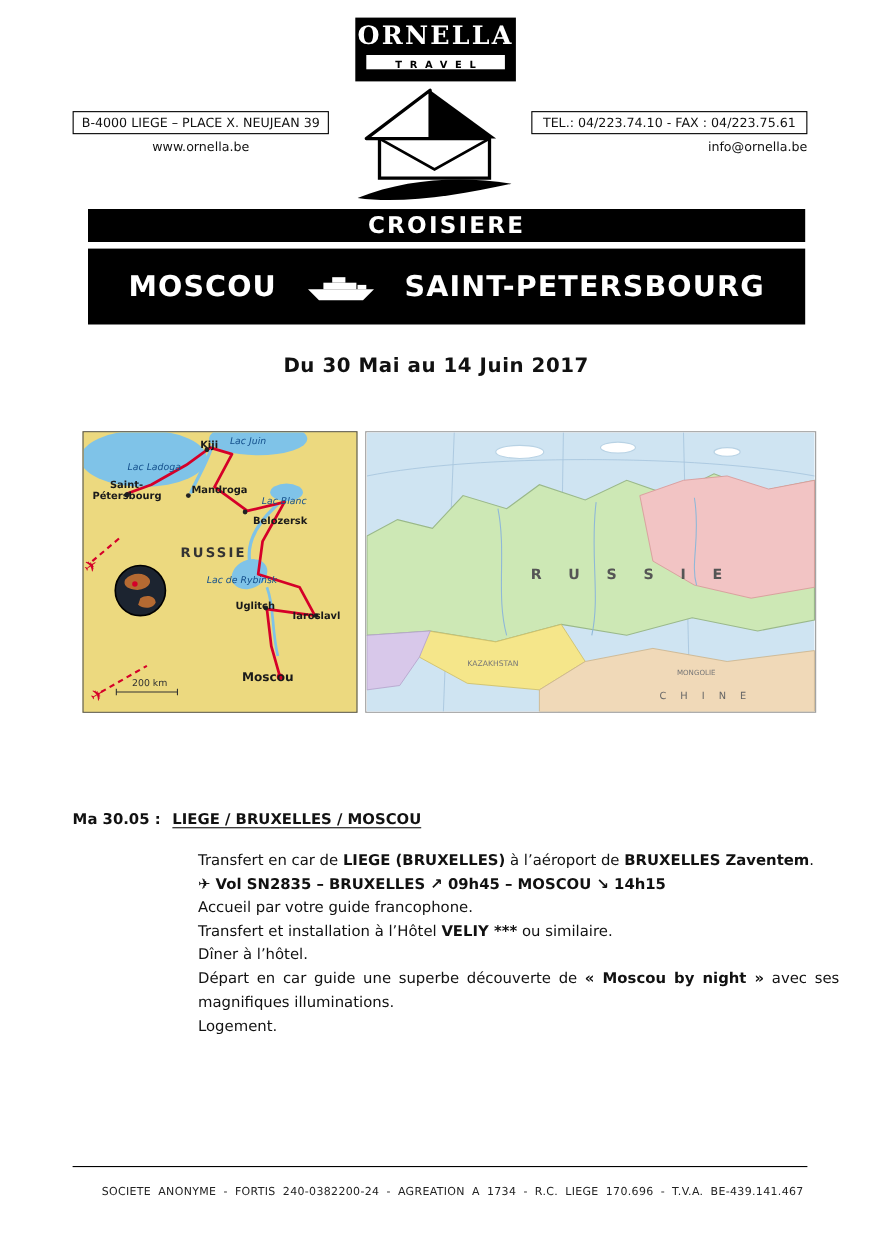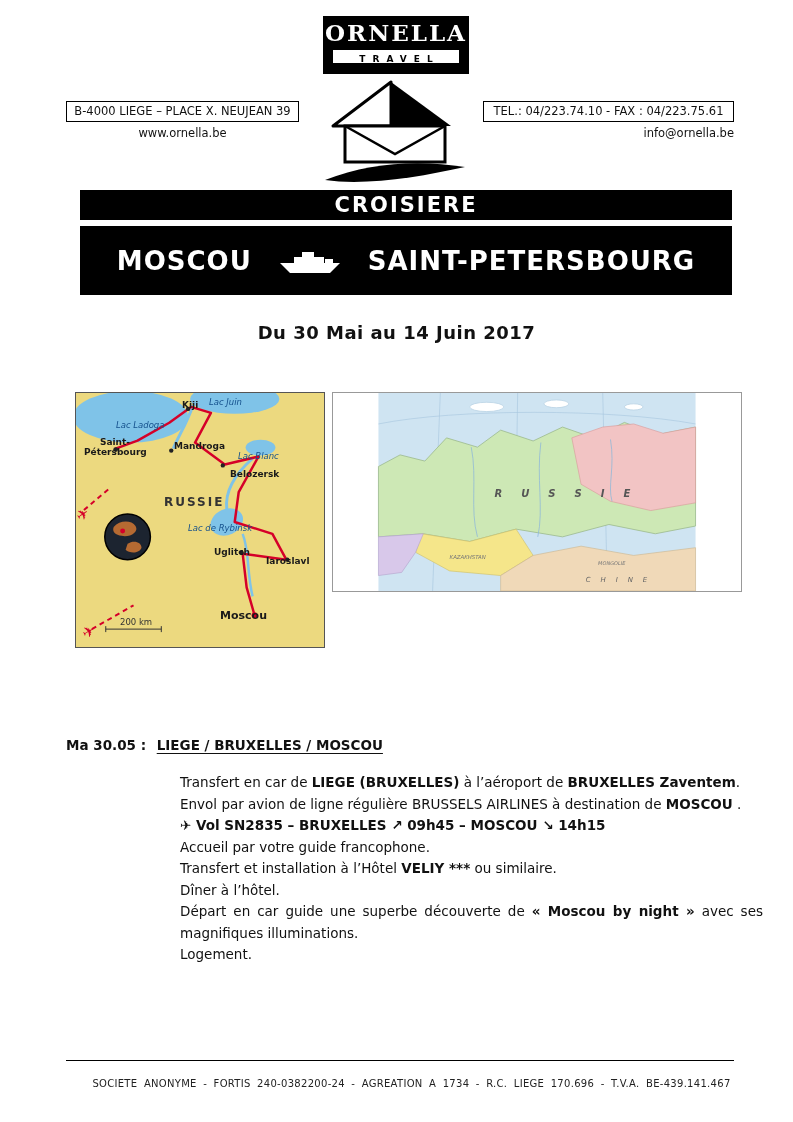--- a/index.html
+++ b/index.html
@@ -24,21 +24,21 @@
              display:flex; align-items:center; justify-content:center; font-size:21px; font-weight:bold; letter-spacing:2px; }
   .banner2 { position:absolute; left:80px; top:226px; width:652px; height:69px; background:#000; color:#fff;
              display:flex; align-items:center; justify-content:center; gap:26px; font-size:26px; font-weight:bold; letter-spacing:1px; }
   .ship-icon { width:64px; height:26px; flex:0 0 auto; }
 
   .date-title { position:absolute; left:0; top:322px; width:100%; text-align:center; font-size:18px; font-weight:bold; letter-spacing:0.5px; }
 
   
   .maps-row { position:absolute; left:75px; top:392px; display:flex; gap:7px; }
   .route-map { position:relative; width:250px; height:256px; border:1px solid #555; background:#ecd97f; overflow:hidden; }
-  .russia-map { position:relative; width:410px; height:200px; border:1px solid #999; overflow:hidden;font-style:italic; }
+  .russia-map { position:relative; width:410px; height:256px; border:1px solid #999; overflow:hidden; }
   .map-svg { position:absolute; left:0; top:0; width:100%; height:100%; }
   .mlabel { position:absolute; font-size:9px; font-weight:bold; color:#1a1a1a; white-space:nowrap; line-height:10px; }
   .mlabel.lake { font-style:italic; font-weight:normal; color:#14508c; font-size:8.5px; }
   .mlabel.region { font-size:12px; letter-spacing:2px; color:#333; }
   .mlabel.capital { font-size:11px; }
   .mlabel.scale { font-weight:normal; font-size:8.5px; color:#333; }
   .mlabel.wrap { white-space:normal; width:62px; text-align:center; }
 
   
   .it-head { position:absolute; left:66px; top:737px; font-size:13.5px; font-weight:bold; }
@@ -171,21 +171,20 @@
     </div>
   </div>
 
   <div class="it-head">
     <span class="it-day">Ma 30.05 :</span>
     <span class="it-title">LIEGE / BRUXELLES / MOSCOU</span>
   </div>
 
   <div class="it-body">
       <div class="it-line"><span>Transfert en car de </span><span class="b">LIEGE (BRUXELLES)</span><span> à l’aéroport de </span><span class="b">BRUXELLES Zaventem</span><span>.</span></div>
-      <div class="it-line"><span>Envol par avion de ligne régulière BRUSSELS AIRLINES à destination de </span><span class="b">MOSCOU</span><span> .</span></div>
       <div class="it-line"><span class="b">✈ Vol SN2835 – BRUXELLES ↗ 09h45 – MOSCOU ↘ 14h15</span></div>
       <div class="it-line"><span>Accueil par votre guide francophone.</span></div>
       <div class="it-line"><span>Transfert et installation à l’Hôtel </span><span class="b">VELIY ***</span><span> ou similaire.</span></div>
       <div class="it-line"><span>Dîner à l’hôtel.</span></div>
       <div class="it-line justify"><span>Départ en car guide une superbe découverte de </span><span class="b">« Moscou  by  night »</span><span> avec ses magnifiques illuminations.</span></div>
       <div class="it-line"><span>Logement.</span></div>
     </div>
 
   <div class="footer-rule"></div>
   <div class="footer-text">SOCIETE ANONYME  -  FORTIS 240-0382200-24  -  AGREATION A 1734  -  R.C. LIEGE 170.696  -  T.V.A. BE-439.141.467</div>

